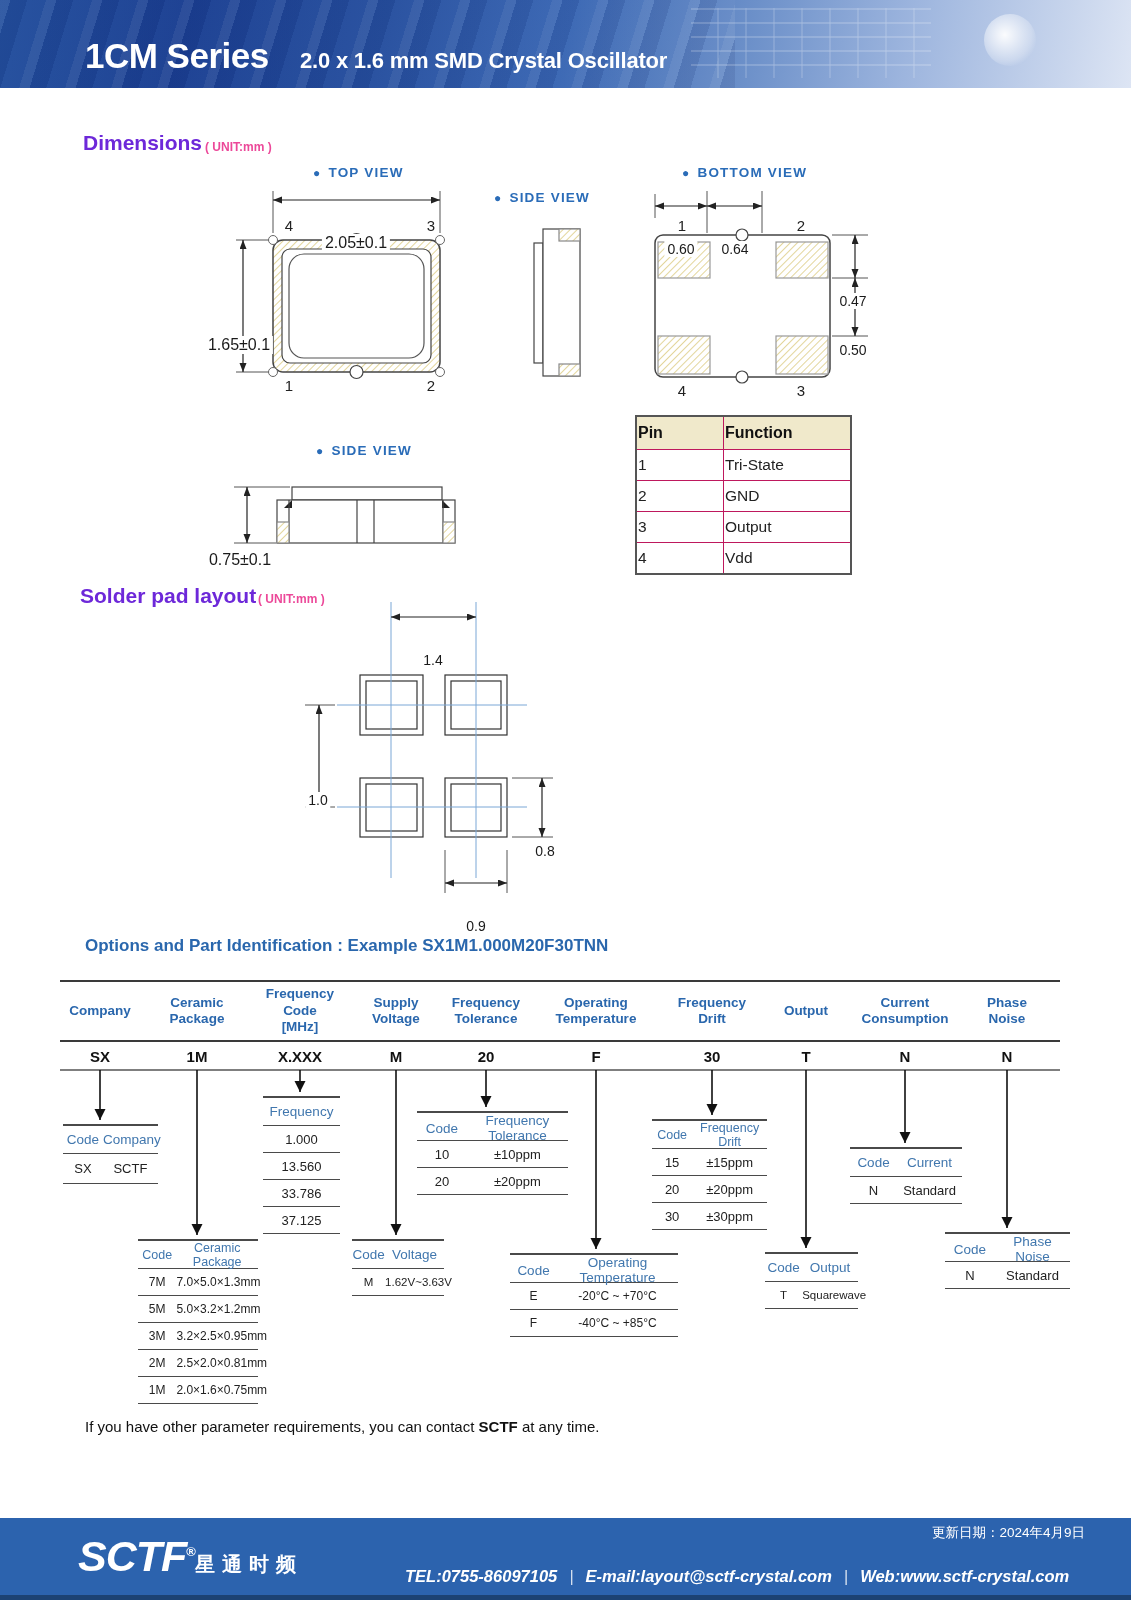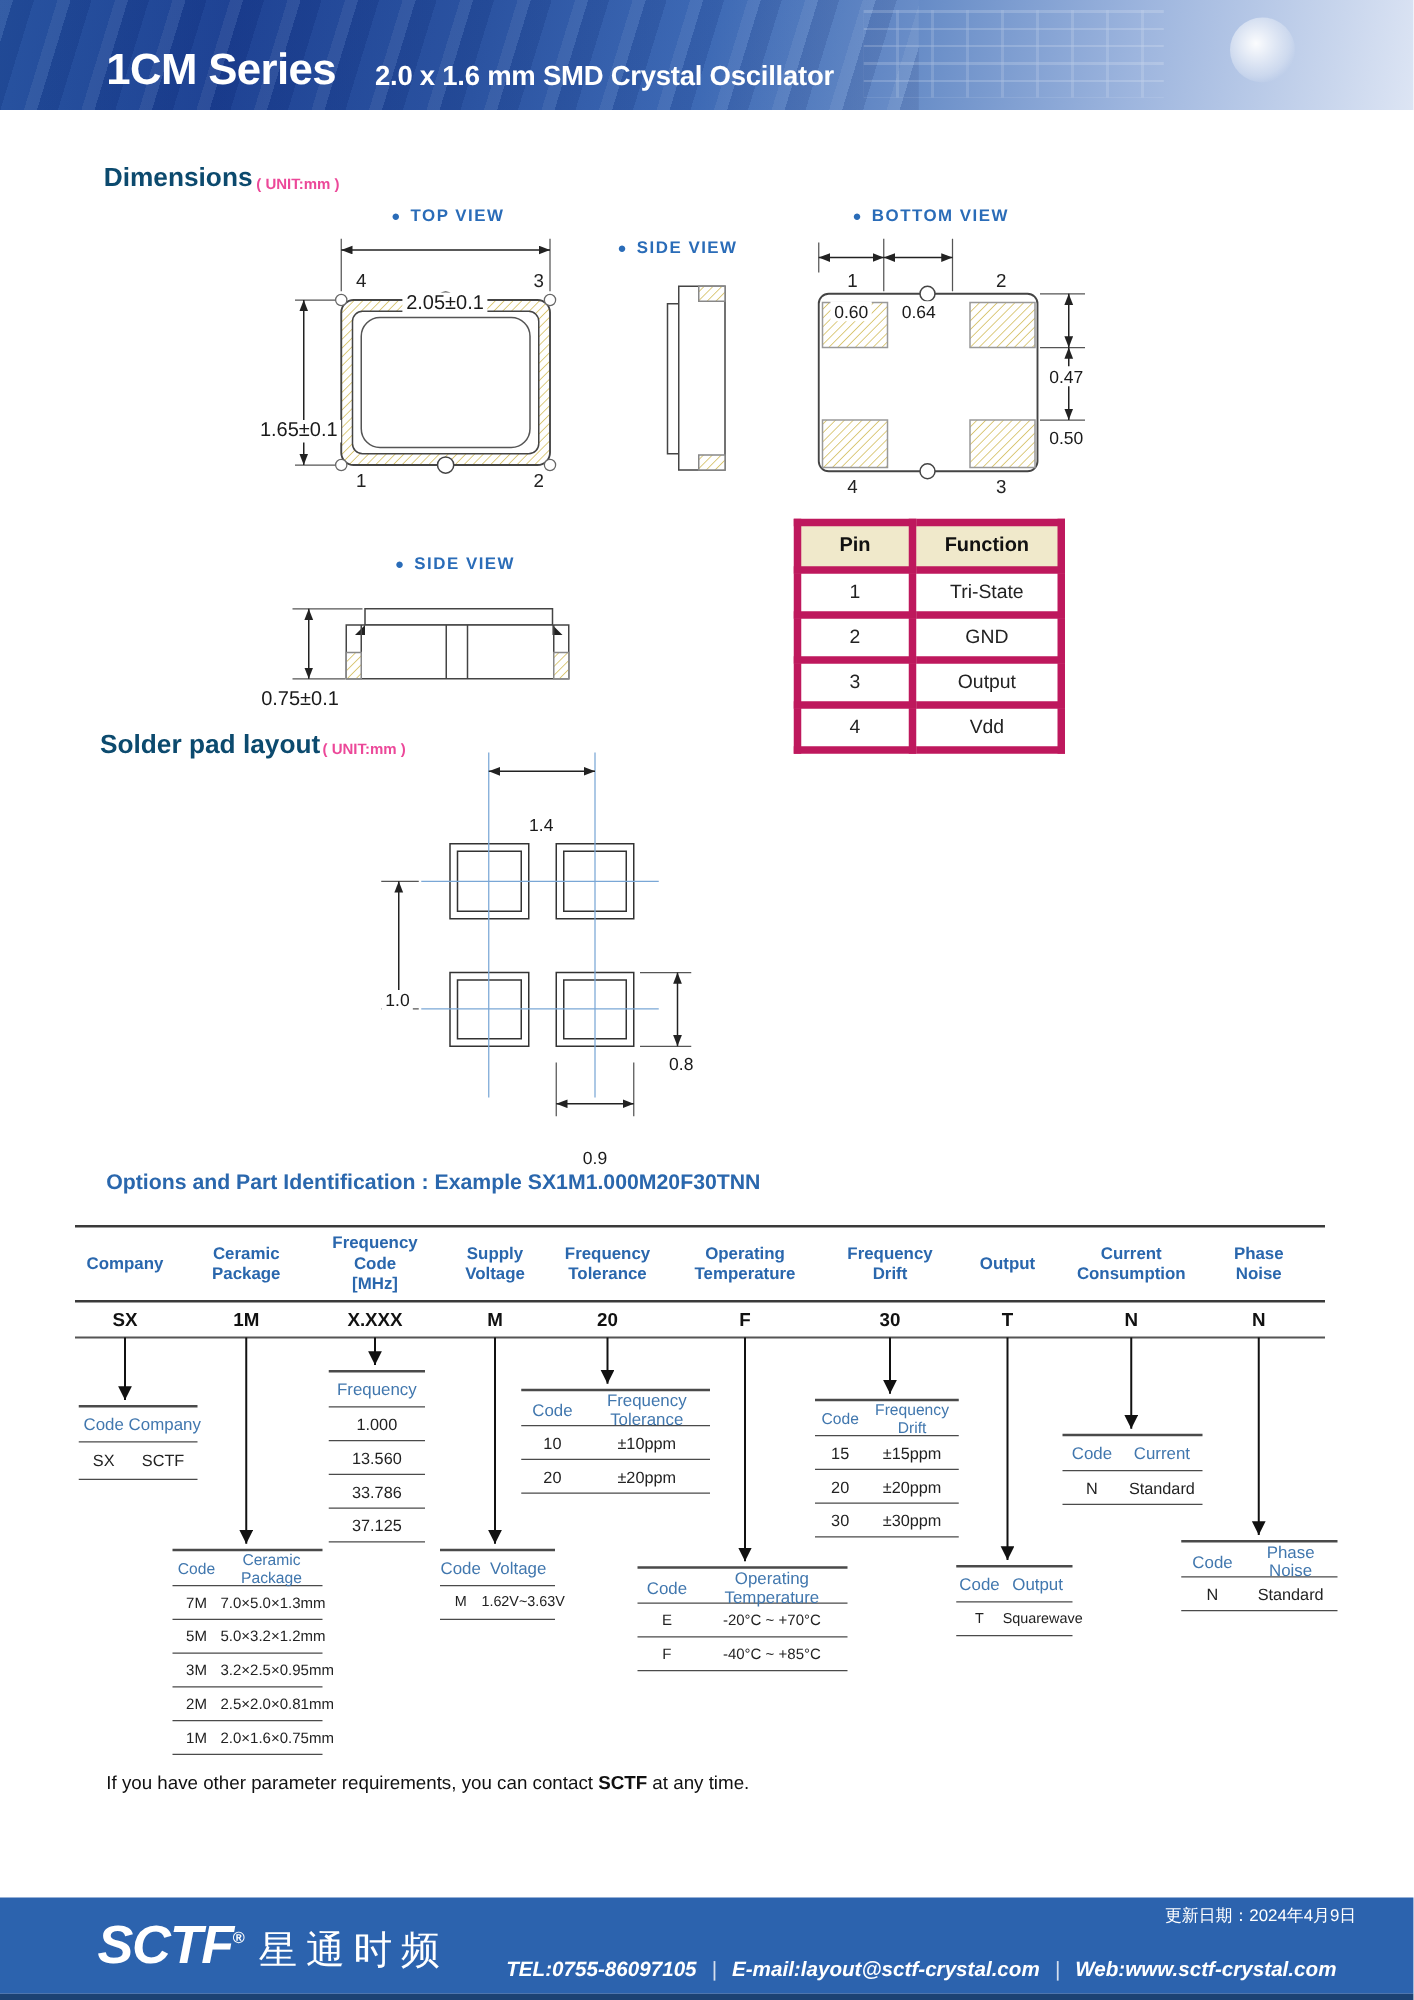--- a/index.html
+++ b/index.html
@@ -15,30 +15,30 @@
   .hdr .blob{position:absolute;right:95px;top:14px;width:52px;height:52px;border-radius:50%;
     background:radial-gradient(circle at 40% 40%,rgba(255,255,255,.95),rgba(255,255,255,.25) 60%,rgba(255,255,255,0) 75%);}
   .hdr .trace{position:absolute;right:200px;top:8px;width:240px;height:70px;opacity:.35;
     background:repeating-linear-gradient(0deg,transparent 0 12px,rgba(255,255,255,.5) 12px 14px),repeating-linear-gradient(90deg,transparent 0 26px,rgba(255,255,255,.4) 26px 28px);}
   .hdr-title{position:absolute;left:85px;top:36px;color:#fff;font-size:35px;font-weight:800;letter-spacing:-0.5px;z-index:3;}
   .hdr-sub{position:absolute;left:300px;top:48px;color:#fff;font-size:22px;font-weight:700;letter-spacing:-0.2px;z-index:3;}
   .subbar{position:absolute;left:0;top:88px;width:1131px;height:29px;background:#3f90d3;z-index:2;}
   .subbar span{position:absolute;top:6px;color:#fff;font-size:14.5px;font-weight:700;white-space:nowrap;}
 
   
-  .sechead{position:absolute;color:#0c4a6e;font-weight:800;font-size:21px;z-index:3;white-space:nowrap;}
+  .sechead{position:absolute;color:#6d28d9;font-weight:800;font-size:21px;z-index:3;white-space:nowrap;}
   .unit{position:absolute;font-size:12px;font-weight:700;color:#ec4899;z-index:3;white-space:nowrap;}
   .viewlabel{position:absolute;color:#2a6cb8;font-weight:700;font-size:13.5px;letter-spacing:1.2px;z-index:3;white-space:nowrap;}
   .viewlabel .bt{margin-right:7px;font-size:12px;}
   .lbl{position:absolute;transform:translate(-50%,-50%);background:#fff;padding:0 3px;font-size:15px;color:#1a1a1a;white-space:nowrap;z-index:3;margin-top:44px;}
   .pin{position:absolute;transform:translate(-50%,-50%);font-size:15px;color:#222;z-index:3;}
 
   
   .pintable{position:absolute;left:635px;top:415px;width:217px;border-collapse:collapse;z-index:3;background:#fff;}
-  .pintable th,.pintable td{border:6px solid #be185d;text-align:center;}
+  .pintable th,.pintable td{border:1px solid #be185d;text-align:left;}
   .pintable th{background:#f0e9cb;font-size:16px;font-weight:700;color:#111;height:30px;}
   .pintable td{font-size:15.5px;color:#222;height:28px;font-weight:400;}
   .pintable{border:2px solid #555;}
   .pintable .c1{width:84px;}
 
   
   .opt-title{position:absolute;left:85px;top:936px;color:#2a67ad;font-weight:800;font-size:17px;z-index:3;white-space:nowrap;}
   .opt-col{position:absolute;top:983px;height:56px;transform:translateX(-50%);display:flex;align-items:center;justify-content:center;text-align:center;z-index:3;}
   .opt-label{color:#2a67ad;font-weight:700;font-size:13.5px;line-height:1.22;white-space:pre-line;}
   .opt-code{position:absolute;top:1048px;transform:translateX(-50%);font-weight:700;font-size:15px;color:#111;z-index:3;}
@@ -52,21 +52,21 @@
   .hs12 .hrow{font-size:12.5px;}
 
   .note{position:absolute;left:85px;top:1418px;font-size:15px;color:#111;z-index:3;}
   .note b{font-weight:800;}
 
   
   .footer{position:absolute;left:0;top:1518px;width:1131px;height:77px;background:#2c63ae;z-index:2;}
   .footer-strip{position:absolute;left:0;top:1595px;width:1131px;height:5px;background:#1c4273;z-index:2;}
   .logo{position:absolute;left:78px;top:1532px;color:#fff;z-index:3;font-style:italic;font-weight:900;font-size:43px;letter-spacing:-1px;white-space:nowrap;}
   .logo .reg{font-size:13px;vertical-align:super;font-style:normal;}
-  .logo .cn{font-style:normal;font-weight:400;font-size:31px;margin-left:12px;letter-spacing:7px;}
+  .logo .cn{font-style:normal;font-weight:700;font-size:20px;letter-spacing:7px;}
   .f-date{position:absolute;right:46px;top:1524px;color:#fff;font-size:13.5px;z-index:3;}
   .f-tag{position:absolute;left:405px;top:1538px;color:#eef3fa;font-size:17px;z-index:3;}
   .f-contacts{position:absolute;left:405px;top:1567px;color:#fff;font-size:16.5px;font-weight:700;font-style:italic;z-index:3;white-space:nowrap;}
   .f-contacts .sep{margin:0 12px;font-weight:400;opacity:.8;}
 </style>
 </head>
 <body>
 
 <div class="page">
 

